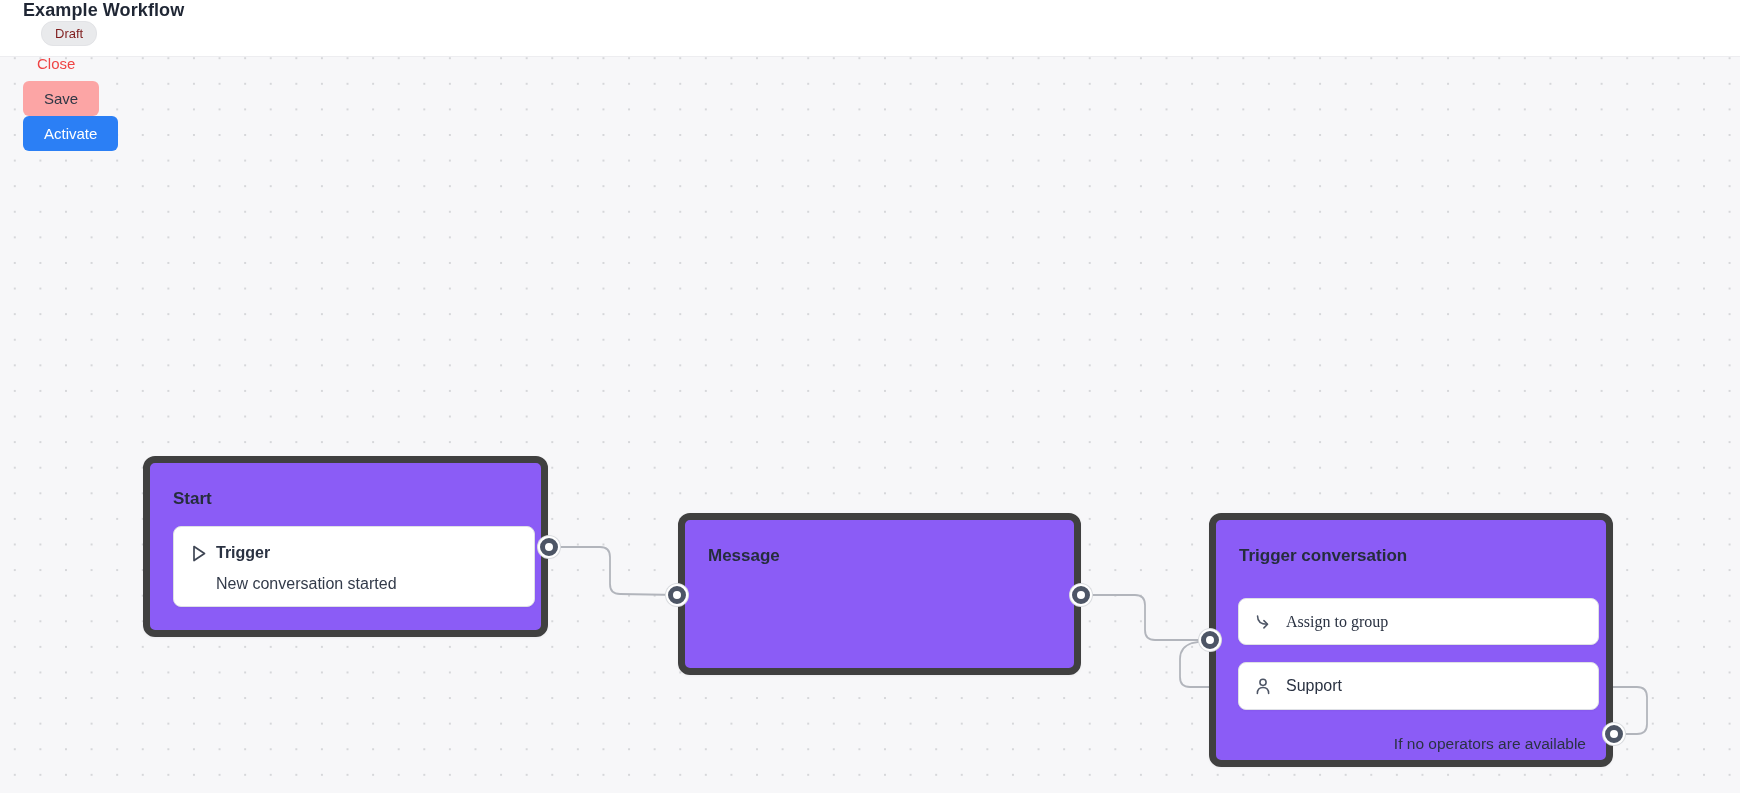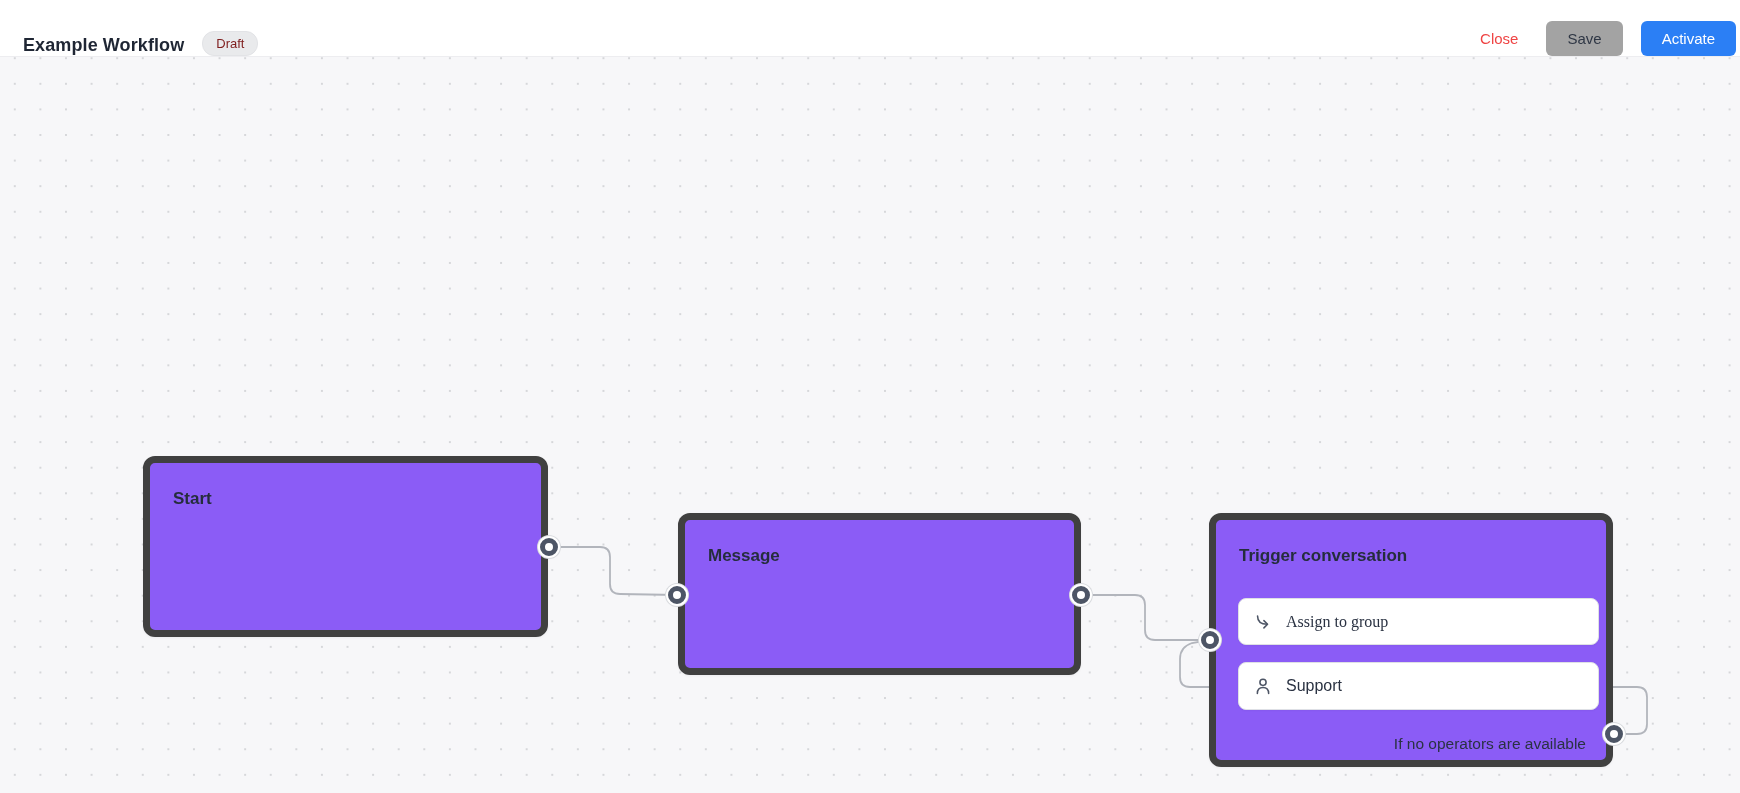--- a/index.html
+++ b/index.html
@@ -4,32 +4,32 @@
 <style>
   html,body{margin:0;padding:0;background:#ffffff;}
   .stage{
     position:relative;width:1740px;height:793px;overflow:hidden;
     font-family:"Liberation Sans","DejaVu Sans",sans-serif;
     color:#2a3242;background:#ffffff;
   }
   
   .topbar{
     position:absolute;left:0;top:0;width:100%;height:57px;background:#ffffff;
-    border-bottom:1px solid #ededf0;z-index:5;display:flex;align-items:flex-end;
-    box-sizing:border-box;padding:0 4px 0 23px;
+    border-bottom:1px solid #ededf0;z-index:5;display:flex;align-items:flex-start;
+    box-sizing:border-box;padding:0 4px 0 23px;flex-direction:column;
   }
   .wf-title{font-size:18px;font-weight:700;color:#1f2634;letter-spacing:.1px;}
   .badge{
     margin-left:18px;background:#e9eaec;border:1px solid #e2e3e6;color:#7f1d1d;
     font-size:13px;line-height:1;padding:5px 13px;border-radius:12px;
   }
   .topbar-spacer{flex:1;}
   .btn{border:none;cursor:pointer;font-family:inherit;font-size:15px;border-radius:6px;}
   .btn-ghost{background:transparent;color:#ef4444;padding:9px 14px;margin-right:14px;}
-  .btn-plain{background:#a3a3a3;color:#2f3745;padding:9px 21px;margin-right:18px;}
+  .btn-plain{background:#fca5a5;color:#2f3745;padding:9px 21px;margin-right:18px;}
   .btn-primary{background:#2b7ff5;color:#ffffff;padding:9px 21px;}
   
   .canvas{
     position:absolute;left:0;top:57px;right:0;bottom:0;
     background-color:#f7f7f9;
     background-image:radial-gradient(circle,#d6d7da 1.05px,transparent 1.05px);
     background-size:25.6px 25.6px;background-position:2px 14px;
     z-index:0;
   }
   .edges{position:absolute;left:0;top:0;width:1740px;height:793px;z-index:1;pointer-events:none;}
@@ -76,20 +76,29 @@
   <div class="canvas"></div>
 
   <svg class="edges" viewBox="0 0 1740 793">
     <path d="M549 547 L600 547 Q610 547 610 557 L610 584 Q610 594 620 594 L677 595"></path>
     <path d="M1081 595 L1135 595 Q1145 595 1145 605 L1145 630 Q1145 640 1155 640 L1210 640"></path>
     <path d="M1614 734 L1637 734 Q1647 734 1647 724 L1647 697 Q1647 687 1637 687 L1190 687 Q1180 687 1180 677 L1180 659 Q1180 647 1192 643 L1209 640"></path>
   </svg>
 
   <div class="node" style="left:143px;top:456px;width:405px;height:181px;">
     <div class="node-title">Start</div>
+    <div class="item" style="left:23px;top:63px;width:362px;height:81px;">
+      <span class="icon" style="position:absolute;left:15px;top:16px;">
+        <svg width="19" height="21" viewBox="0 0 19 21">
+            <path d="M5 3.5 L15.5 10.5 L5 17.5 Z" fill="none" stroke="#3f4654" stroke-width="1.7" stroke-linejoin="round"></path>
+          </svg>
+      </span>
+      <span class="trigger-title">Trigger</span>
+      <span class="trigger-sub">New conversation started</span>
+    </div>
   </div>
 
   <div class="node" style="left:678px;top:513px;width:403px;height:162px;">
     <div class="node-title">Message</div>
   </div>
 
   <div class="node" style="left:1209px;top:513px;width:404px;height:254px;">
     <div class="node-title">Trigger conversation</div>
     <div class="item" style="left:22px;top:78px;width:361px;height:47px;font-family:Liberation Serif, serif;">
       <div class="item-row">

